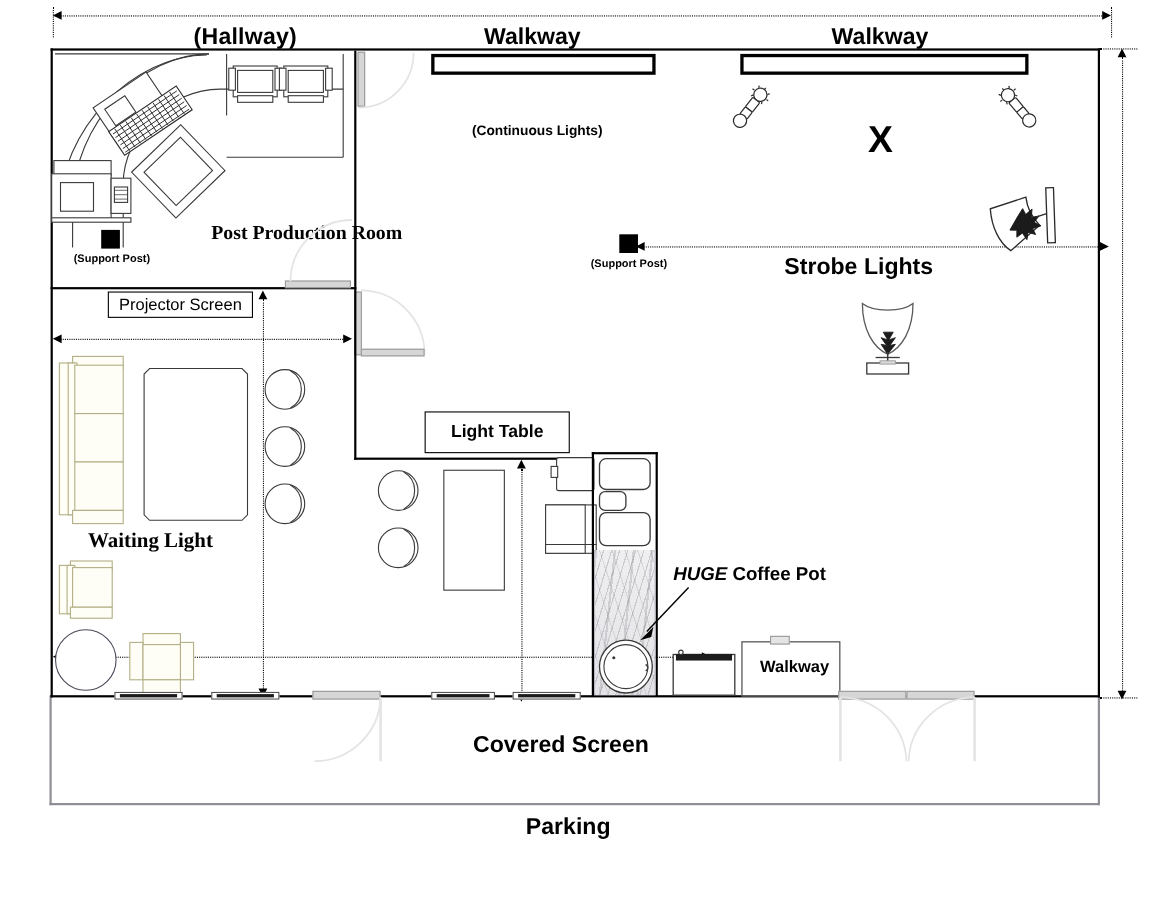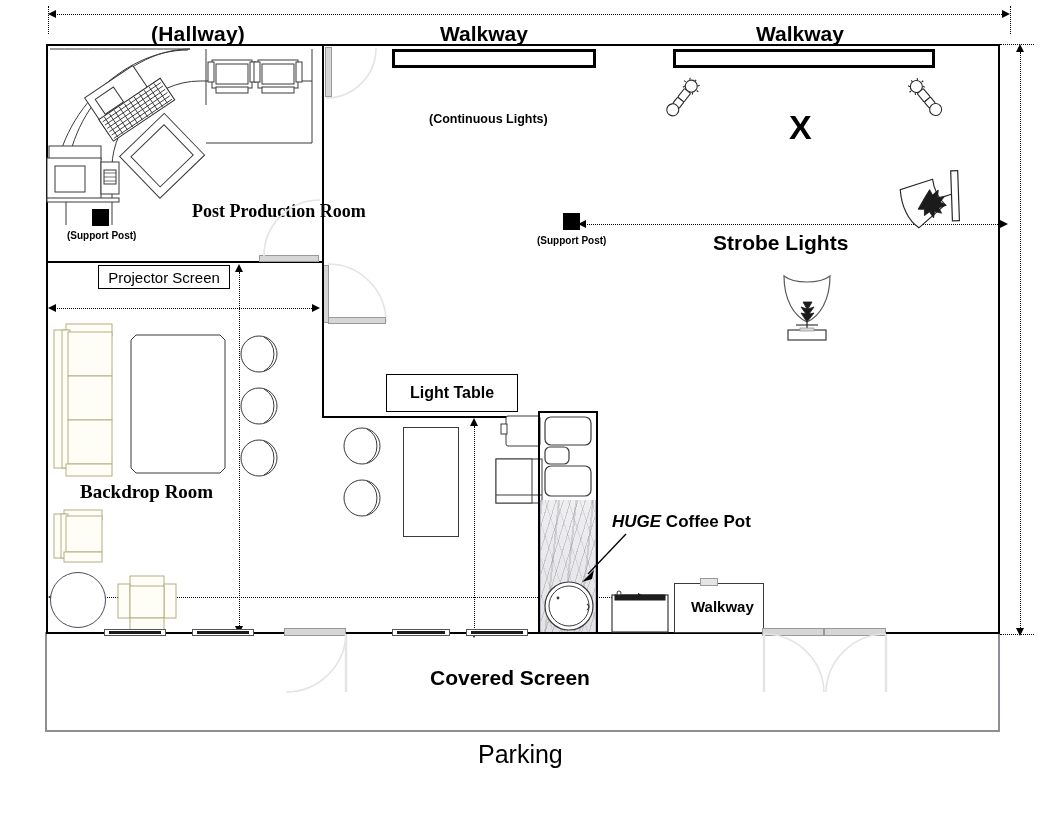--- a/index.html
+++ b/index.html
@@ -5,31 +5,31 @@
   html,body{margin:0;padding:0;background:#ffffff;}
   body{width:1056px;height:816px;overflow:hidden;font-family:"Liberation Sans",sans-serif;}
   #stage{position:relative;width:1056px;height:816px;background:#fff;}
 
   
   .abs{position:absolute;}
 
   
   .lbl{position:absolute;white-space:nowrap;color:#000;}
 
-  .t-hallway{font-size:21px;font-weight:bold;letter-spacing:.2px;}
+  .t-hallway{font-size:21px;font-weight:bold;letter-spacing:.2px;margin-left:25px;}
   .t-seamless{font-size:21px;font-weight:bold;}
   .t-backdrop{font-size:21px;font-weight:bold;}
   .t-contlights{font-size:12.5px;font-weight:bold;}
   .t-strobe{font-size:21px;font-weight:bold;}
   .t-shooting{font-family:"Liberation Serif",serif;font-weight:bold;font-size:24px;}
   .t-postprod{font-family:"Liberation Serif",serif;font-weight:bold;font-size:18px;}
   .t-waiting{font-family:"Liberation Serif",serif;font-weight:bold;font-size:19px;}
   .t-support{font-size:10px;font-weight:bold;}
   .t-walkway{font-size:21px;font-weight:bold;}
-  .t-parking{font-size:25px;font-weight:normal;text-align:center;}
+  .t-parking{font-size:21px;font-weight:bold;text-align:center;}
   .t-coffee{font-size:17px;font-weight:bold;}
   .t-coffee i{font-style:italic;}
   .t-xmark{font-size:34px;font-weight:bold;font-family:"Liberation Sans",sans-serif;}
 
   
   .boxlabel{position:absolute;border:1px solid #000;background:#fff;
             display:flex;align-items:center;justify-content:center;
             font-family:"Liberation Sans",sans-serif;color:#000;box-sizing:border-box;}
   .bl-thin{border-width:1px;font-size:15px;}
   .bl-thick{border:1.6px solid #000;font-size:16px;font-weight:bold;}
@@ -275,21 +275,21 @@
     <g fill="#fff" stroke="#3a3a3a" stroke-width="1">
       <circle cx="21" cy="20" r="18"></circle>
       <path d="M 26,3 A 19.5,19.5 0 0 1 26,37" fill="none"></path>
       <circle cx="21" cy="72" r="18"></circle>
       <path d="M 26,55 A 19.5,19.5 0 0 1 26,89" fill="none"></path>
       <circle cx="21" cy="124" r="18"></circle>
       <path d="M 26,107 A 19.5,19.5 0 0 1 26,141" fill="none"></path>
     </g>
   </svg>
 
-  <div class="lbl t-waiting" style="left:80px;top:481px;">Backdrop Room</div>
+  <div class="lbl t-waiting" style="left:80px;top:481px;">Waiting Light</div>
 
   <div class="boxlabel bl-thick" style="left:386px;top:374px;width:132px;height:38px;">Light Table</div>
 
   <svg class="abs" style="left:342px;top:426px;width:46px;height:104px;">
     <g fill="#fff" stroke="#3a3a3a" stroke-width="1">
       <circle cx="20" cy="20" r="18"></circle>
       <path d="M 25,3 A 19.5,19.5 0 0 1 25,37" fill="none"></path>
       <circle cx="20" cy="72" r="18"></circle>
       <path d="M 25,55 A 19.5,19.5 0 0 1 25,89" fill="none"></path>
     </g>

